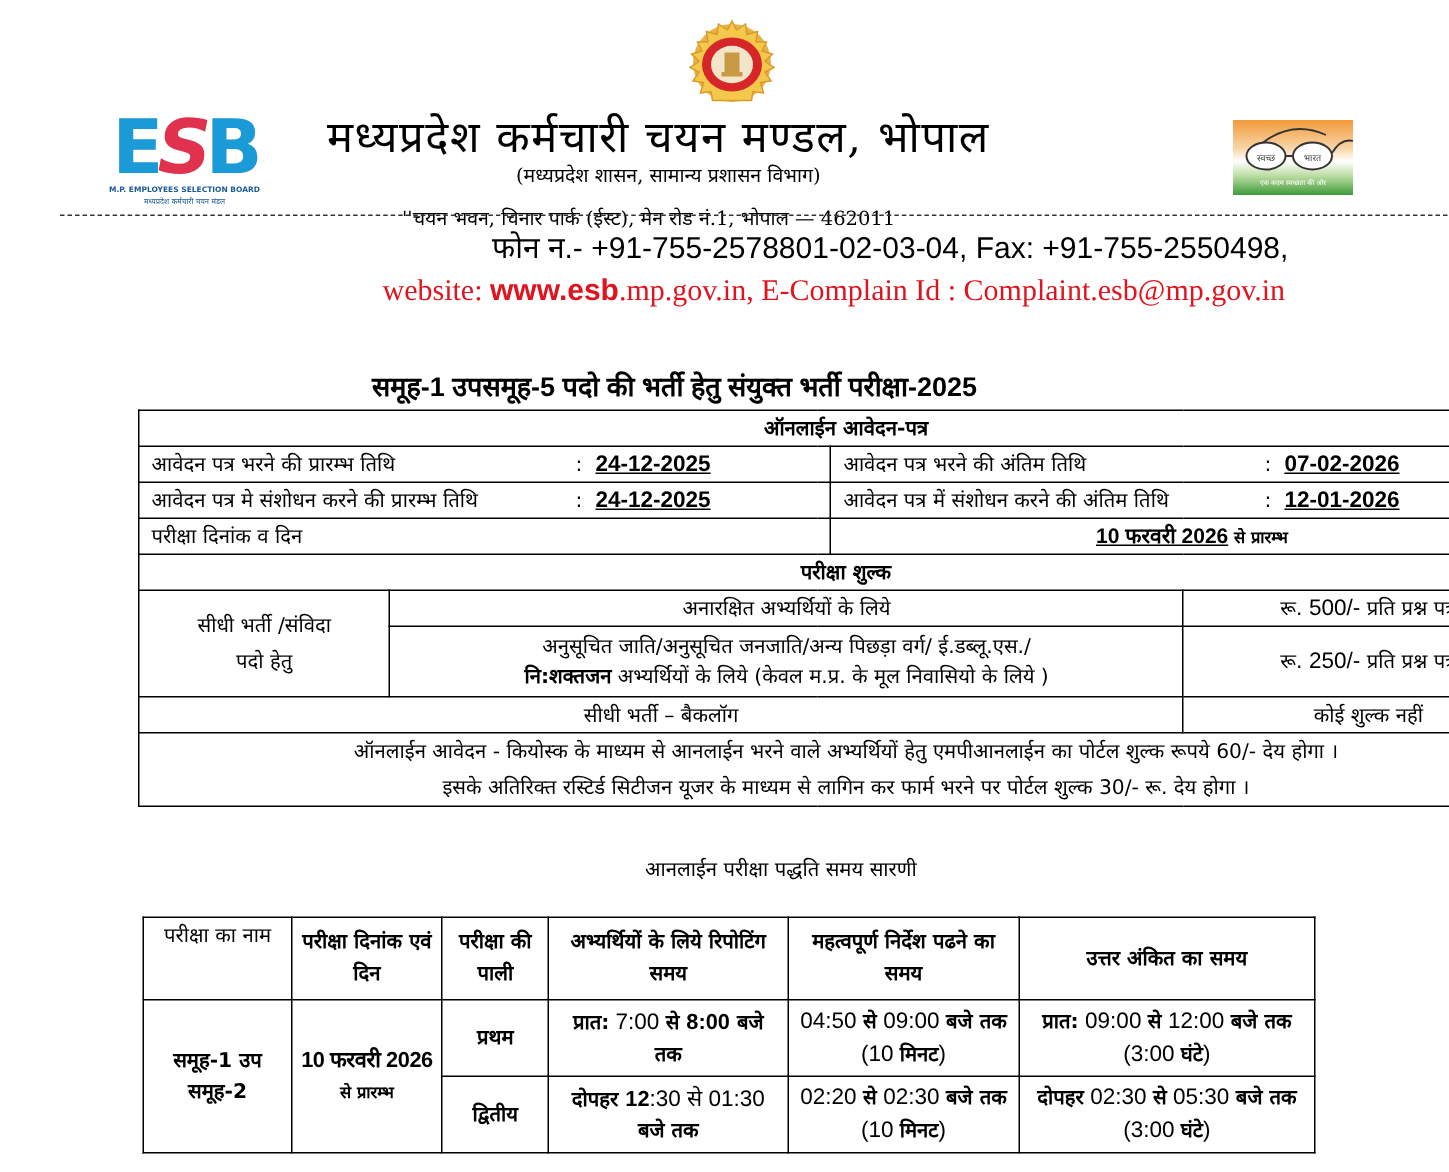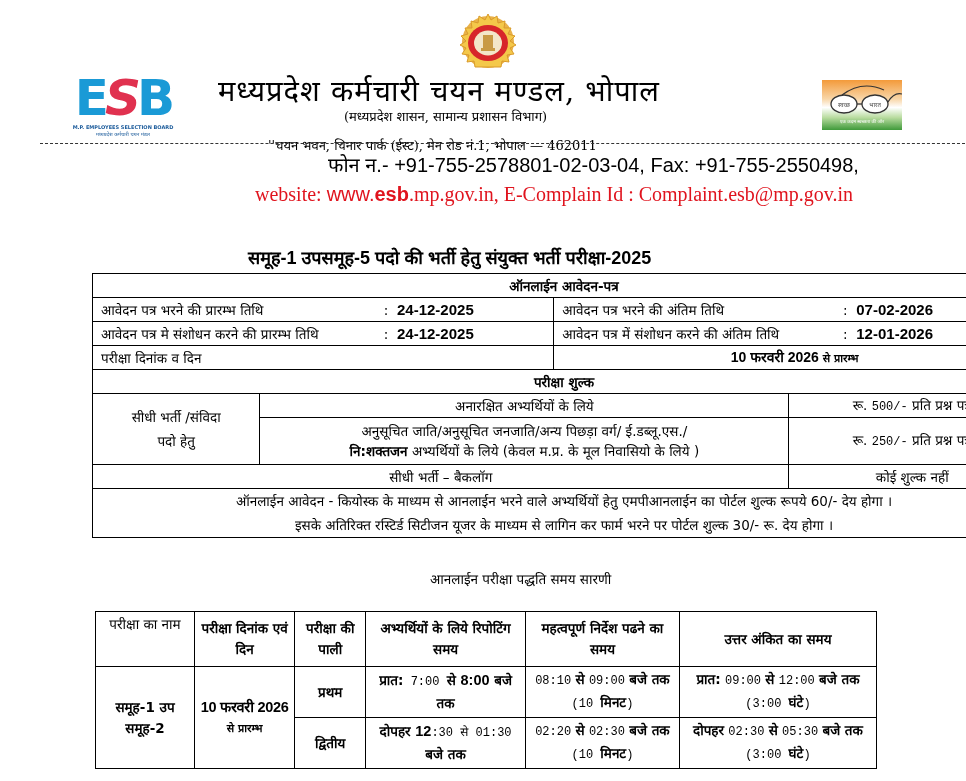--- a/index.html
+++ b/index.html
@@ -17,41 +17,41 @@
   .emblem { left:450px; top:10px; width:76px; height:58px; }
   .swachh { left:822px; top:80px; width:80px; height:50px; }
 
   .org-title { left:218px; top:70px; font-family:"DejaVu Serif", serif; font-size:29px; letter-spacing:1px; white-space:nowrap; }
   .org-sub1 { left:344px; top:107px; font-family:"DejaVu Serif", serif; font-size:13px; white-space:nowrap; }
   .org-sub2 { left:268px; top:136px; font-family:"DejaVu Serif", serif; font-size:13px; white-space:nowrap; }
   .dash-line { left:40px; top:143px; width:925px; height:0; border-top:1.3px dashed #333; }
 
   .phone { left:328px; top:151px; font-family:"Liberation Sans", sans-serif; font-size:20px; white-space:nowrap; }
   .website { left:255px; top:183px; font-family:"Liberation Serif", serif; font-size:20px; color:#e0141e; white-space:nowrap; }
-  .website b { font-family:"Liberation Sans", sans-serif; font-weight:normal; }
+  .website b { font-family:"Liberation Sans", sans-serif; font-weight:bold; }
 
   .doc-title { left:248px; top:245px; font-family:"Liberation Sans", sans-serif; font-weight:bold; font-size:18px; white-space:nowrap; }
 
   
   table { border-collapse:collapse; }
   .main-table { position:absolute; left:92px; top:273px; width:944px; font-size:13.5px; }
   .main-table td { border:1.3px solid #000; padding:0 8px; height:23px; line-height:20px; }
   .center { text-align:center; }
   .bold { font-weight:bold; }
-  .num { font-family:"Liberation Sans", sans-serif; font-weight:bold; font-size:15px; }
+  .num { font-family:"Liberation Sans", sans-serif; font-weight:bold; font-size:15px;text-decoration:underline; }
   .colon { display:inline-block; width:22px; text-align:center; }
 
   .under-caption { left:430px; top:570px; font-size:13.5px; white-space:nowrap;text-align:right; }
 
   
   .sched { position:absolute; left:95px; top:611px; width:782px; font-size:13.5px; }
   .sched td, .sched th { border:1.3px solid #000; text-align:center; padding:2px 4px; line-height:21px; }
   .sched th { font-weight:bold; height:50px; }
   .sched th.plain { font-weight:normal; vertical-align:top; }
-  .lat { font-family:Liberation Mono, monospace; font-size:12px;margin-top:36px; }
+  .lat { font-family:Liberation Sans, sans-serif; font-size:15px;margin-top:36px; }
   .latb { font-family:"Liberation Sans", sans-serif; font-size:14.5px; font-weight:bold; }
 </style>
 </head>
 <body>
 
 <div class="abs esb-logo">
   <div class="esb-letters">
     <span class="e">E</span>
       <span class="s">S</span>
       <span class="b">B</span>
@@ -204,21 +204,21 @@
     <td rowspan="2">
       <div class="latb" style="letter-spacing:-0.3px">10 फरवरी 2026</div>
       <div class="bold" style="font-size:11px">से प्रारम्भ</div>
     </td>
     <td class="bold" style="height:46px;vertical-align:middle">प्रथम</td>
     <td class="bold">
       <span>प्रात:</span><span class="lat" style="font-weight:normal"> 7:00 </span><span>से </span><span class="latb">8:00</span><span> बजे</span>
       <div>तक</div>
     </td>
     <td>
-      <span class="lat">08:10</span> <b>से</b> <span class="lat">09:00</span> <b>बजे तक</b>
+      <span class="lat">04:50</span> <b>से</b> <span class="lat">09:00</span> <b>बजे तक</b>
       <div><span class="lat">(10 </span><b>मिनट</b><span class="lat">)</span></div>
     </td>
     <td>
       <b>प्रात:</b> <span class="lat">09:00</span> <b>से</b> <span class="lat">12:00</span> <b>बजे तक</b>
       <div><span class="lat">(3:00 </span><b>घंटे</b><span class="lat">)</span></div>
     </td>
   </tr>
   <tr>
     <td class="bold" style="height:46px">द्वितीय</td>
     <td class="bold">

